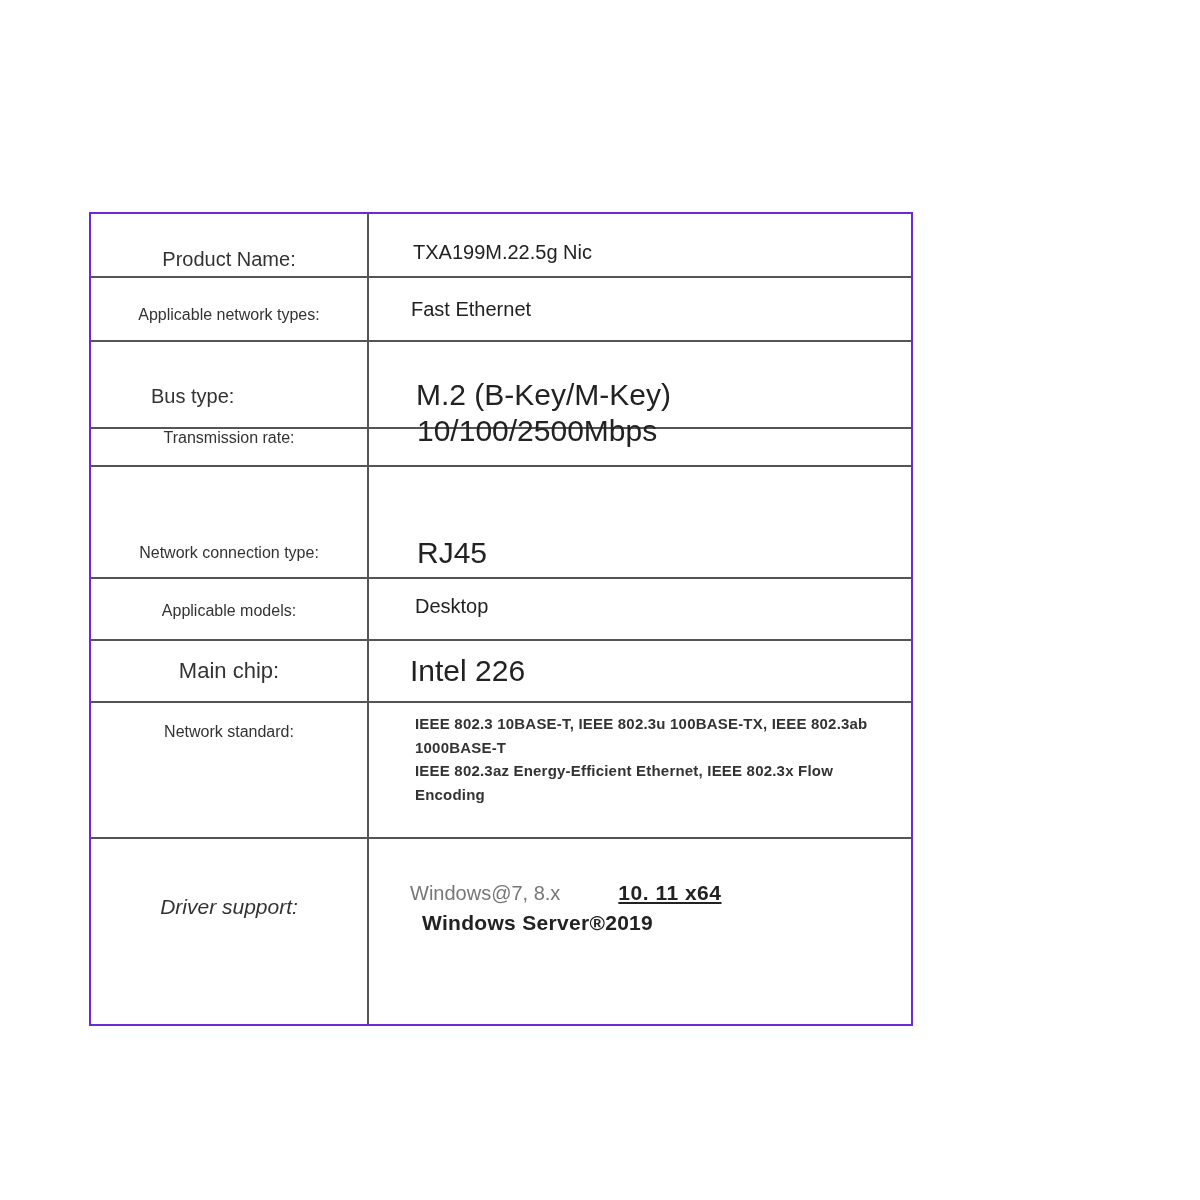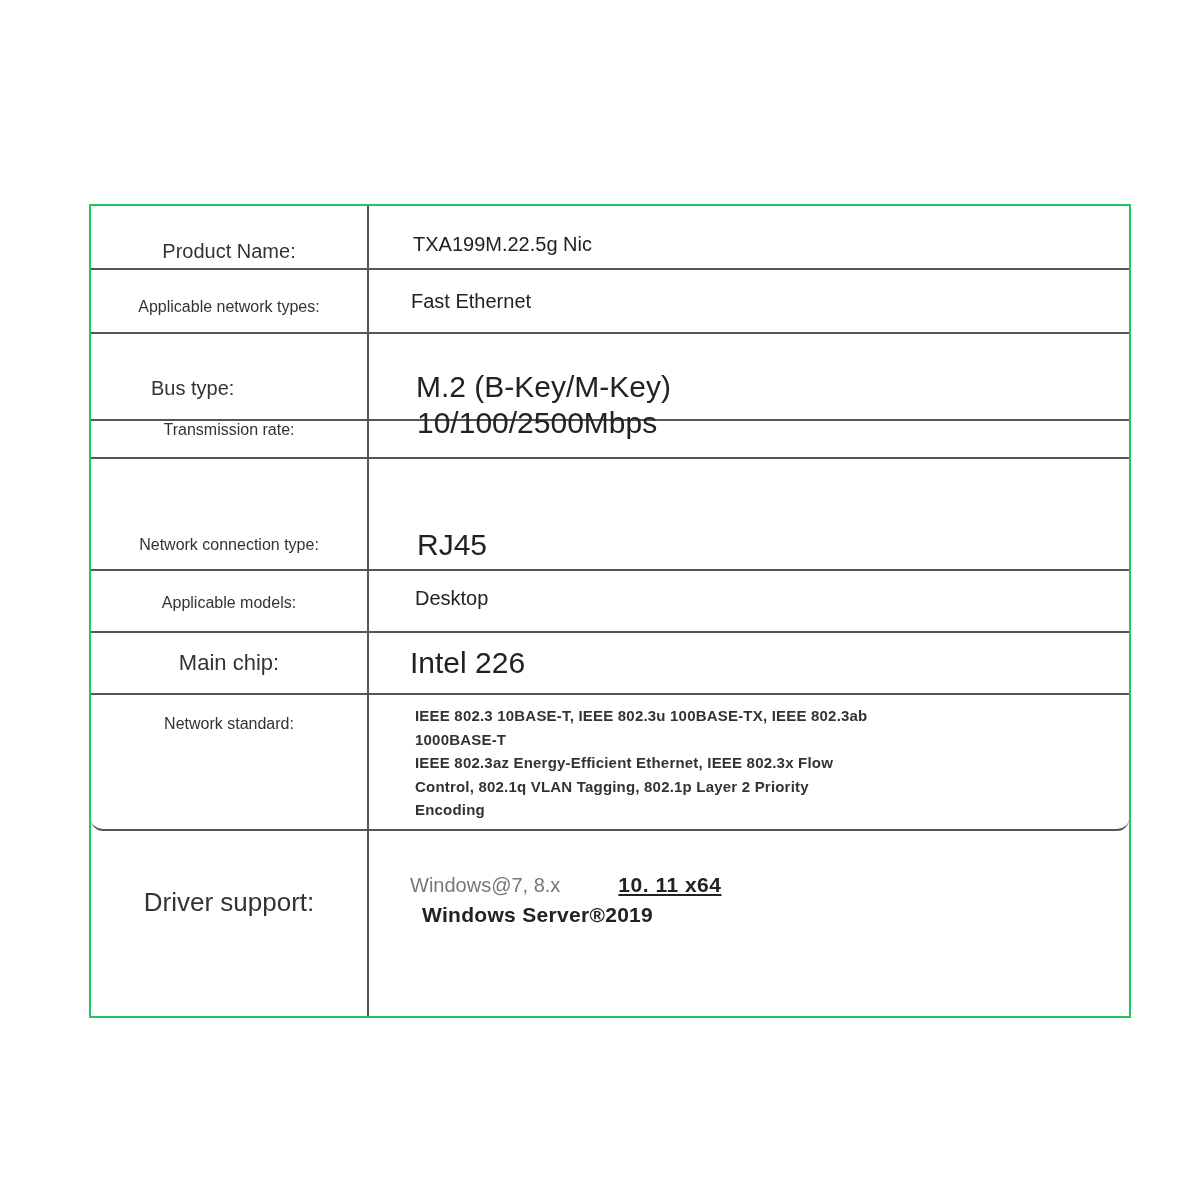--- a/index.html
+++ b/index.html
@@ -1,19 +1,19 @@
 <!DOCTYPE html>
 <html><head>
   <meta charset="utf-8">
   <style>
     html, body { margin: 0; padding: 0; background: #ffffff; }
     body { width: 1200px; height: 1200px; position: relative; overflow: hidden; font-family: "Liberation Sans", sans-serif; color: #222; }
     .spec-table {
-      position: absolute; left: 89px; top: 204px; width: 1042px; height: 814px;
-      border: 2px solid #22c55e; box-sizing: border-box;
+      position: absolute; left: 89px; top: 212px; width: 824px; height: 814px;
+      border: 2px solid #6d28d9; box-sizing: border-box;
     }
     .row { position: absolute; left: 0; width: 100%; border-bottom: 2px solid #555; box-sizing: border-box; }
     .row.last { border-bottom: none; }
     .divider { position: absolute; left: 276px; top: 0; bottom: 0; width: 2px; background: #555; }
     .label { position: absolute; left: 0; width: 276px; top: 0; bottom: 0; display: flex; align-items: center; justify-content: center; color: #333; }
     .value { position: absolute; left: 278px; right: 0; top: 0; bottom: 0; display: flex; align-items: center; padding-left: 44px; color: #222; }
     .value.multi { flex-direction: column; align-items: flex-start; justify-content: flex-start; }
     .fs-sm { font-size: 16px; }
     .fs-md { font-size: 20px; }
     .fs-lg { font-size: 30px; }
@@ -54,33 +54,32 @@
   <div class="row" style="top:365px;height:62px;">
     <div class="label fs-sm" style="padding-top:4px;box-sizing:border-box;">Applicable models:</div>
     <div class="value fs-md" style="padding-left:46px;padding-bottom:6px;box-sizing:border-box;border-radius:8px;">Desktop</div>
   </div>
 
   <div class="row" style="top:427px;height:62px;">
     <div class="label fs-md" style="font-size:22px;">Main chip:</div>
     <div class="value fs-lg" style="padding-left:41px;">Intel 226</div>
   </div>
 
-  <div class="row" style="top:489px;height:136px;border-radius:12px;">
+  <div class="row" style="top:489px;height:136px;">
     <div class="label fs-sm" style="align-items:flex-start;padding-top:20px;box-sizing:border-box;">Network standard:</div>
     <div class="value multi" style="padding-left:46px;padding-top:9px;box-sizing:border-box;">
       <div class="std-line">IEEE 802.3 10BASE-T, IEEE 802.3u 100BASE-TX, IEEE 802.3ab</div>
       <div class="std-line">1000BASE-T</div>
       <div class="std-line">IEEE 802.3az Energy-Efficient Ethernet, IEEE 802.3x Flow</div>
-      <div class="std-line">Control, 802.1q VLAN Tagging, 802.1p Layer 2 Priority</div>
       <div class="std-line">Encoding</div>
     </div>
   </div>
 
   <div class="row last" style="top:625px;height:185px;">
-    <div class="label fs-md" style="align-items:flex-start;padding-top:56px;box-sizing:border-box;font-size:26px;">Driver support:</div>
+    <div class="label fs-md" style="align-items:flex-start;padding-top:56px;box-sizing:border-box;font-size:21px;font-style:italic;">Driver support:</div>
     <div class="value multi" style="padding-left:41px;padding-top:42px;box-sizing:border-box;">
       <div style="display:flex;align-items:baseline;">
         <span style="font-size:20px;color:#777;">Windows@7, 8.x</span>
         <span style="font-size:21px;font-weight:bold;color:#222;margin-left:58px;letter-spacing:0.5px;text-decoration:underline;">10. 11 x64</span>
       </div>
       <div style="font-size:21px;font-weight:bold;color:#222;margin-left:12px;margin-top:6px;letter-spacing:0.3px;">Windows Server®2019</div>
     </div>
   </div>
 </div>
 

